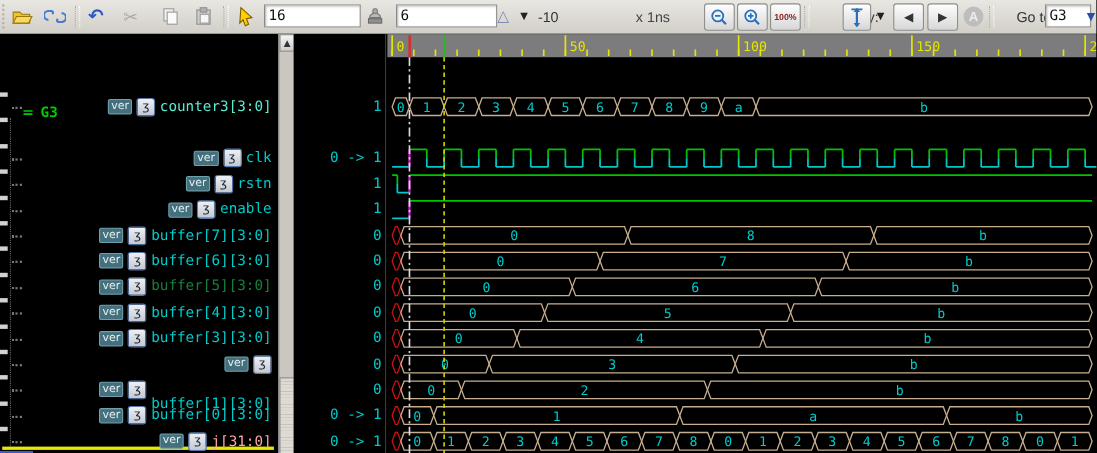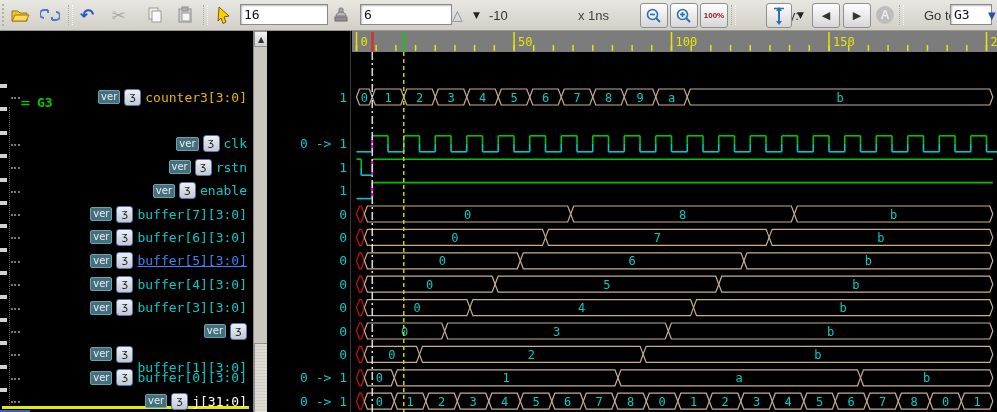--- a/index.html
+++ b/index.html
@@ -177,21 +177,21 @@
       <div class="treebar" style="top: 240.2px;"></div>
       <div class="treebar" style="top: 263.6px;"></div>
       <div class="treebar" style="top: 287px;"></div>
       <div class="treebar" style="top: 310.4px;"></div>
       <div class="treebar" style="top: 333.8px;"></div>
       <div class="treebar" style="top: 357.2px;"></div>
       <div class="treestub" style="top: 66px;"></div>
       <div class="srow" style="top: 55px;">
         <span class="badge">ver</span>
         <span class="sicon">ʒ</span>
-        <span style="color: #eab308;">counter3[3:0]</span>
+        <span style="color: #5eead4;">counter3[3:0]</span>
       </div>
       <div class="treestub" style="top: 112.8px;"></div>
       <div class="srow" style="top: 101.8px;">
         <span class="badge">ver</span>
         <span class="sicon">ʒ</span>
         <span style="color: rgb(0, 203, 203);">clk</span>
       </div>
       <div class="treestub" style="top: 136.2px;"></div>
       <div class="srow" style="top: 125.2px;">
         <span class="badge">ver</span>
@@ -213,21 +213,21 @@
       <div class="treestub" style="top: 206.4px;"></div>
       <div class="srow" style="top: 195.4px;">
         <span class="badge">ver</span>
         <span class="sicon">ʒ</span>
         <span style="color: rgb(0, 203, 203);">buffer[6][3:0]</span>
       </div>
       <div class="treestub" style="top: 229.8px;"></div>
       <div class="srow" style="top: 218.8px;">
         <span class="badge">ver</span>
         <span class="sicon">ʒ</span>
-        <span style="color: #3b82f6; text-decoration: underline;">buffer[5][3:0]</span>
+        <span style="color: #15803d;">buffer[5][3:0]</span>
       </div>
       <div class="treestub" style="top: 253.2px;"></div>
       <div class="srow" style="top: 242.2px;">
         <span class="badge">ver</span>
         <span class="sicon">ʒ</span>
         <span style="color: rgb(0, 203, 203);">buffer[4][3:0]</span>
       </div>
       <div class="treestub" style="top: 276.6px;"></div>
       <div class="srow" style="top: 265.6px;">
         <span class="badge">ver</span>
@@ -248,21 +248,21 @@
       <div class="treestub" style="top: 346.8px;"></div>
       <div class="srow" style="top: 335.8px;">
         <span class="badge">ver</span>
         <span class="sicon">ʒ</span>
         <span style="color: rgb(0, 203, 203);">buffer[0][3:0]</span>
       </div>
       <div class="treestub" style="top: 370.2px;"></div>
       <div class="srow" style="top: 359.2px;">
         <span class="badge">ver</span>
         <span class="sicon">ʒ</span>
-        <span style="color: #ffffff;">j[31:0]</span>
+        <span style="color: #fca5a5;">j[31:0]</span>
       </div>
     </div>
 
   <div id="vscroll">
     <div class="up glyph">▲</div>
     <div class="thumb"></div>
   </div>
 
   <div id="values">
       <div class="vrow" style="top: 55px; color: rgb(0, 203, 203);">1</div>

